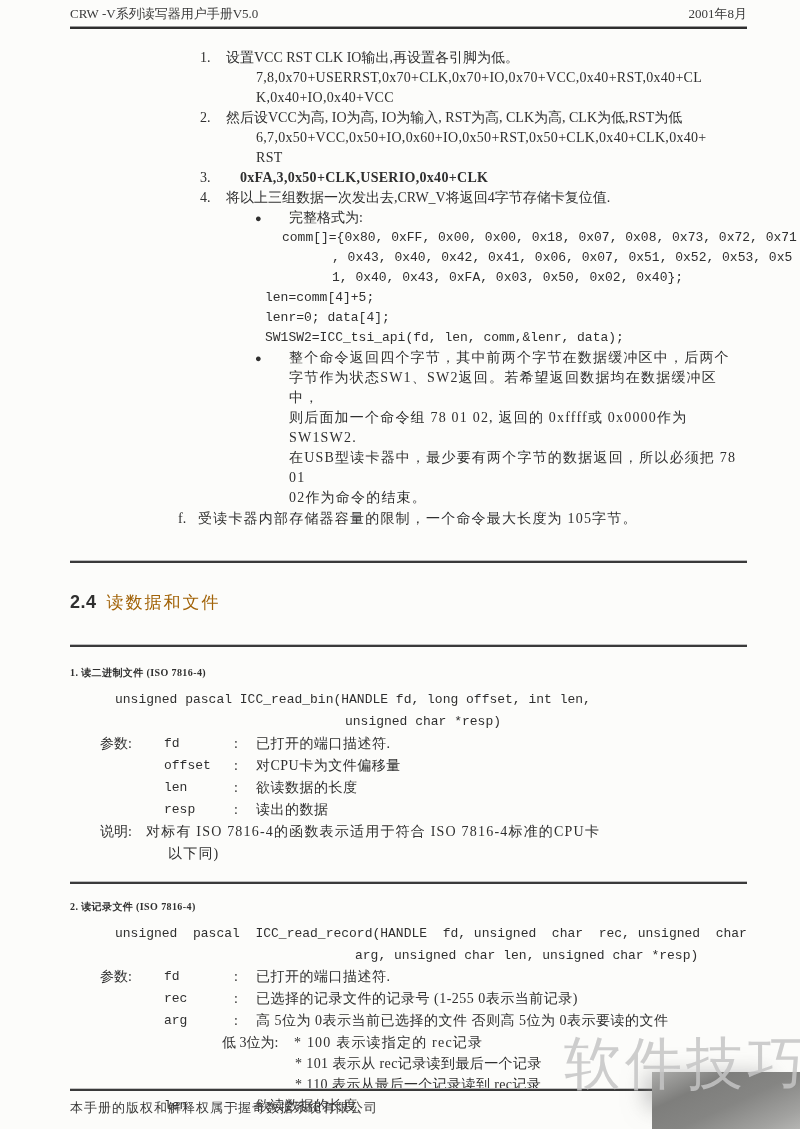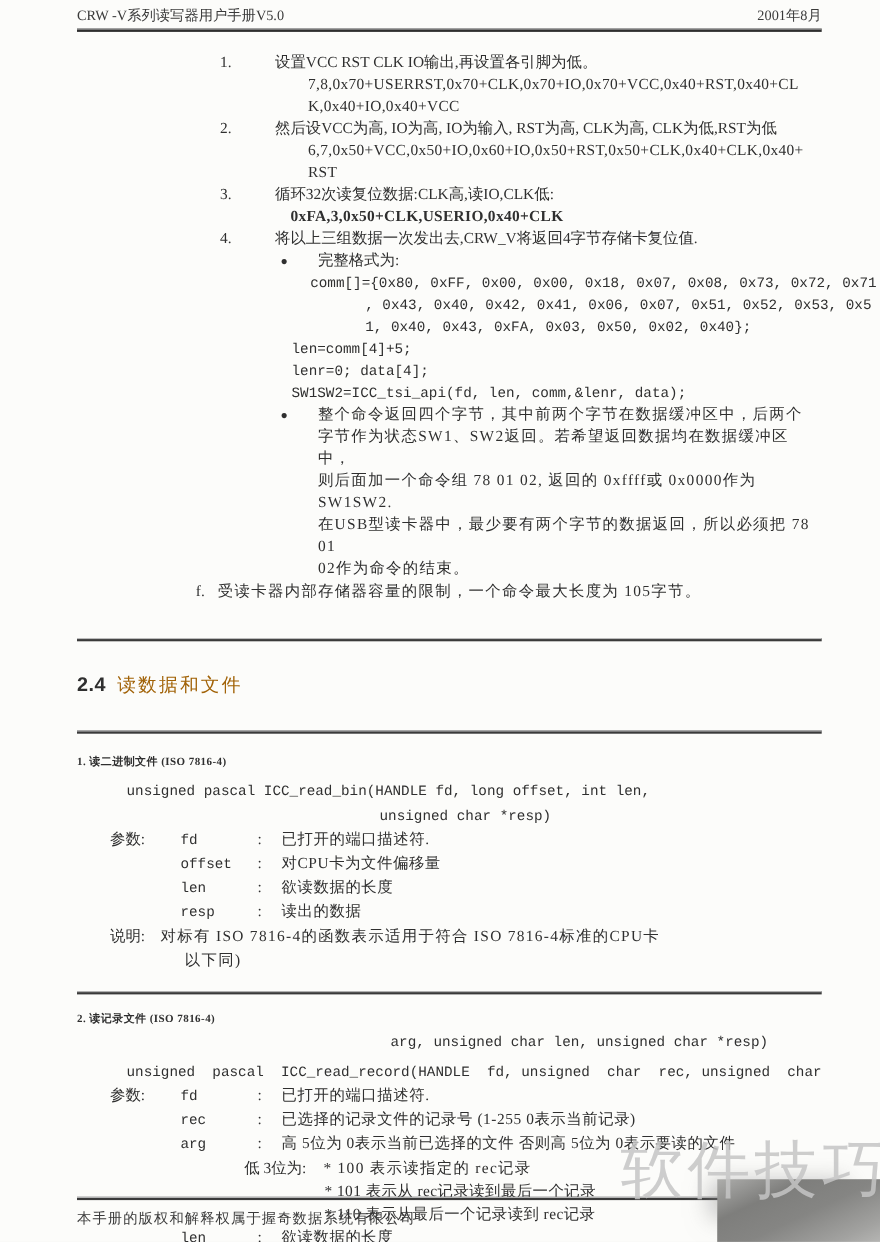--- a/index.html
+++ b/index.html
@@ -12,21 +12,21 @@
     font-size:14px;
   }
   .content { margin:0 53px 0 70px; }
   .header-bar { display:flex; justify-content:space-between; padding-top:5px; font-size:13px; color:#3a3a3a; }
   .rule-heavy { border-top:1px solid #9a9a9a; height:2px; background:#2e2e2e; margin-top:3px; }
   .rule-mid { height:2px; background:#3a3a3a; border-top:1px solid #bdbdbd; }
 
   .procedure { margin-top:19px; line-height:20px; }
   .step { display:flex; }
   .step-num { width:26px; margin-left:130px; flex:none; }
-  .step-body { flex:1;margin-left:24px; }
+  .step-body { flex:1; }
   .codeline { margin-left:30px; letter-spacing:.3px; }
   .codeline.sm { margin-left:14px;font-weight:bold; }
 
   .bullet-row { display:flex; margin-left:185px; }
   .dot { flex:none; width:34px; font-size:11px; line-height:20px; }
   .fmt-code-1 { margin-left:212px; font-family:"Liberation Mono","DejaVu Sans Mono",monospace; font-size:13px; white-space:pre; }
   .fmt-code-cont { margin-left:262px; font-family:"Liberation Mono","DejaVu Sans Mono",monospace; font-size:13px; white-space:pre; }
   .stmt { margin-left:195px; font-family:"Liberation Mono","DejaVu Sans Mono",monospace; font-size:13px; white-space:pre; }
   .para-line { letter-spacing:1.2px; }
   .f-note { display:flex; margin-left:108px; margin-top:1px; }
@@ -100,21 +100,20 @@
         <div class="step-body">
           <div>然后设VCC为高, IO为高, IO为输入, RST为高, CLK为高, CLK为低,RST为低</div>
           <div class="codeline">6,7,0x50+VCC,0x50+IO,0x60+IO,0x50+RST,0x50+CLK,0x40+CLK,0x40+</div>
           <div class="codeline">RST</div>
         </div>
       </div>
 
       <div class="step">
         <span class="step-num">3.</span>
         <div class="step-body">
-          <div>循环32次读复位数据:CLK高,读IO,CLK低:</div>
           <div class="codeline sm">0xFA,3,0x50+CLK,USERIO,0x40+CLK</div>
         </div>
       </div>
 
       <div class="step">
         <span class="step-num">4.</span>
         <div class="step-body">
           <div>将以上三组数据一次发出去,CRW_V将返回4字节存储卡复位值.</div>
         </div>
       </div>
@@ -189,22 +188,22 @@
         <span class="nlabel">说明:</span>
         <span class="para-line">对标有 ISO 7816-4的函数表示适用于符合 ISO 7816-4标准的CPU卡</span>
       </div>
       <div class="note2 para-line">以下同)</div>
     </div>
 
     <div class="rule-mid divider"></div>
 
     <div class="func func2">
       <div class="func-heading">2. 读记录文件 (ISO 7816-4)</div>
+      <div class="mono sig1">unsigned  pascal  ICC_read_record(HANDLE  fd, unsigned  char  rec, unsigned  char</div>
       <div class="mono sig2b">arg, unsigned char len, unsigned char *resp)</div>
-      <div class="mono sig1">unsigned  pascal  ICC_read_record(HANDLE  fd, unsigned  char  rec, unsigned  char</div>
 
       <div class="prow">
         <span class="plabel">参数:</span>
         <span class="pname">fd</span>
         <span class="pcolon">:</span>
         <span class="pdesc">已打开的端口描述符.</span>
       </div>
       <div class="prow">
         <span class="plabel"></span>
         <span class="pname">rec</span>

